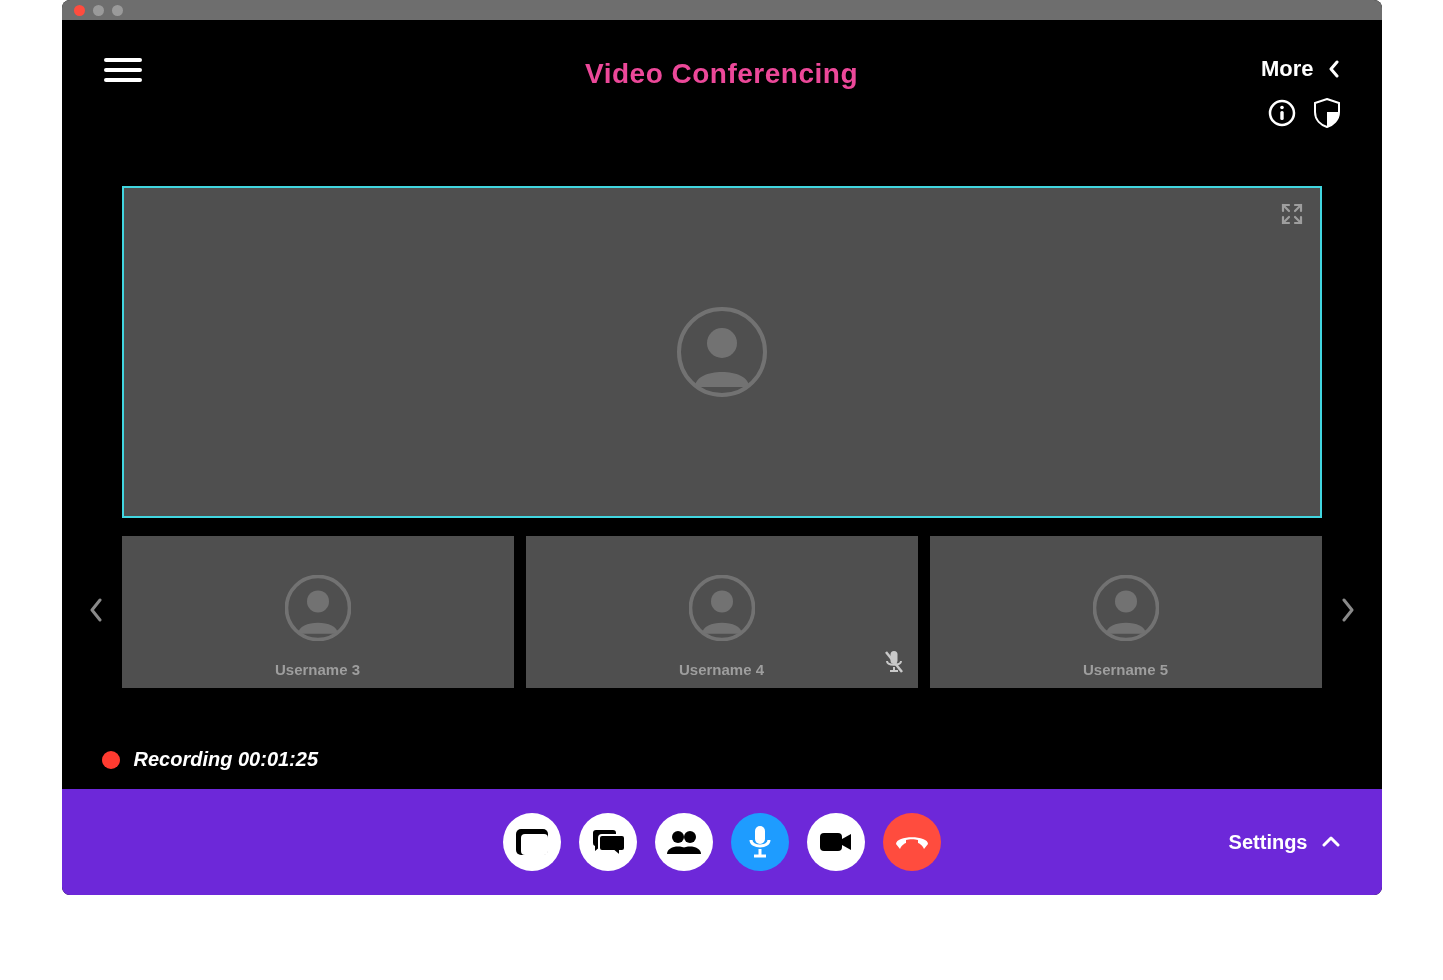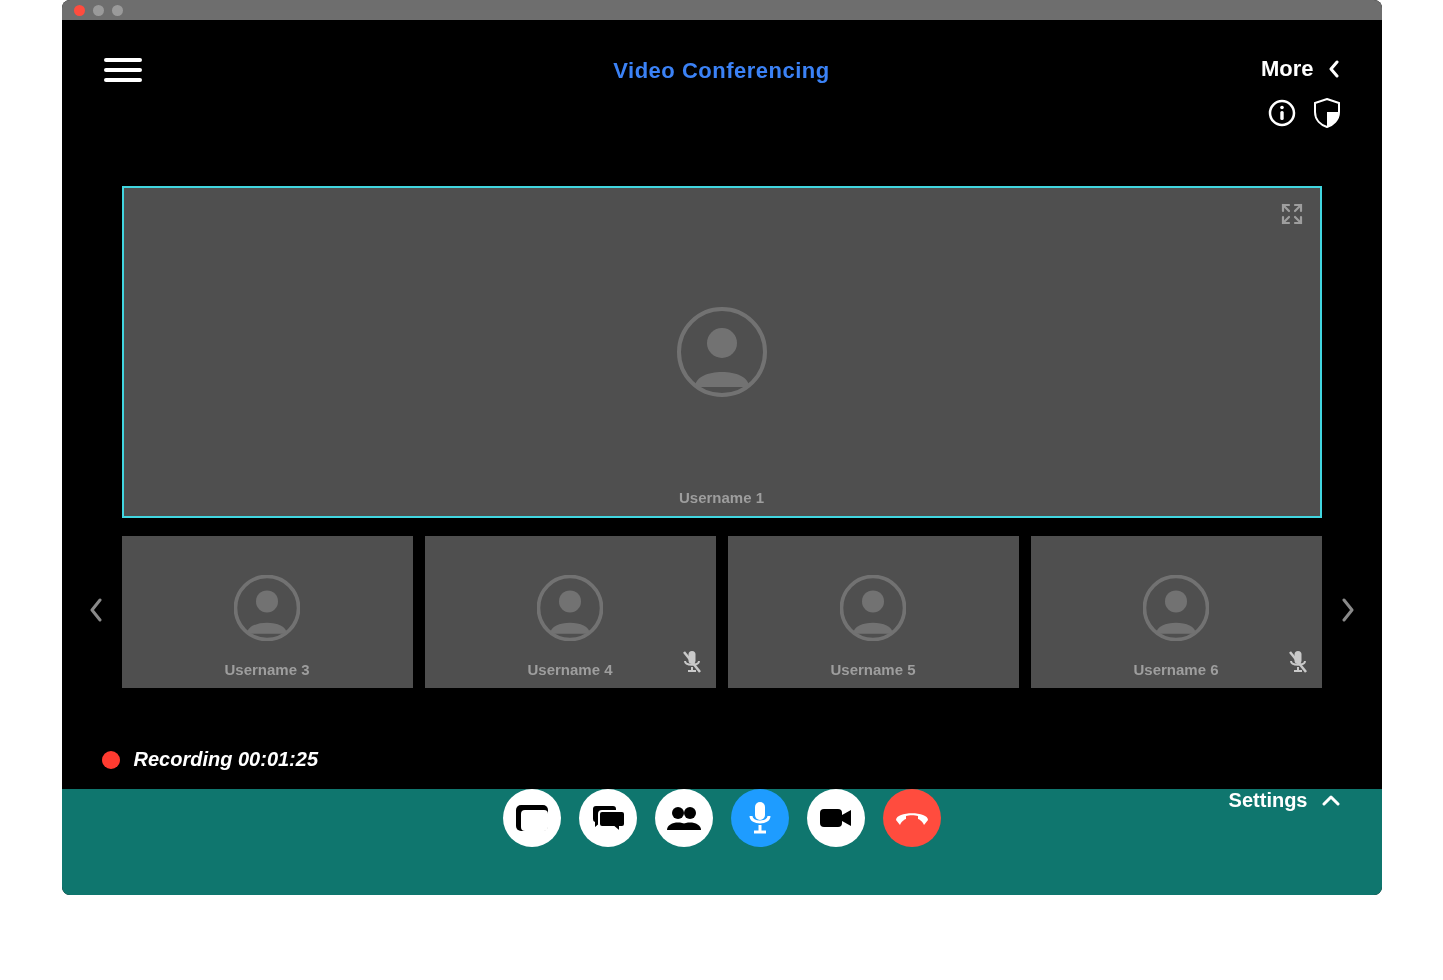--- a/index.html
+++ b/index.html
@@ -52,22 +52,22 @@
     display: block;
     height: 4px;
     background: #ffffff;
     border-radius: 2px;
   }
   .app-title {
     position: absolute;
     left: 50%;
     top: 38px;
     transform: translateX(-50%);
-    color: #3b82f6;
-    font-size: 22px;
+    color: #ec4899;
+    font-size: 28px;
     font-weight: 700;
     letter-spacing: 0.5px;
   }
   .more-group {
     position: absolute;
     right: 42px;
     top: 36px;
     display: flex;
     align-items: center;
     gap: 14px;
@@ -181,22 +181,23 @@
   }
   .rec-text {
     color: #ffffff;
     font-size: 20px;
     font-weight: 700;
     font-style: italic;
   }
 
   .footer {
     height: 106px;
-    background: #0f766e;
-    display: flex;
+    background: #6d28d9;
+    display: flex;
+    align-items: center;
     justify-content: center;
     position: relative;
   }
   .footer-buttons {
     display: flex;
     gap: 18px;
   }
   .circle-btn {
     width: 58px;
     height: 58px;
@@ -283,21 +284,20 @@
               <path d="M3 3 L9 9 M21 3 L15 9 M21 21 L15 15 M3 21 L9 15" stroke="#9e9e9e" stroke-width="2.2" stroke-linecap="round"></path>
             </svg>
         </span>
         <span class="avatar">
           <svg width="90" height="90" viewBox="0 0 90 90">
               <circle cx="45" cy="45" r="43" stroke="#8a8a8a" stroke-width="4" fill="none"></circle>
               <circle cx="45" cy="36" r="15" fill="#8a8a8a"></circle>
               <path d="M18 80 C18 60 72 60 72 80" fill="#8a8a8a"></path>
             </svg>
         </span>
-        <div class="username">Username 1</div>
       </div>
     </div>
 
     <div class="thumb-row-wrap">
       <span class="nav-arrow left">
         <svg width="16" height="24" viewBox="0 0 16 24">
             <path d="M12 2 L4 12 L12 22" stroke="#8a8a8a" stroke-width="3" fill="none" stroke-linecap="round" stroke-linejoin="round"></path>
           </svg>
       </span>
       <div class="thumb-row">
@@ -337,39 +337,20 @@
           <span class="avatar">
             <svg width="66" height="66" viewBox="0 0 90 90">
                 <circle cx="45" cy="45" r="43" stroke="#8a8a8a" stroke-width="5" fill="none"></circle>
                 <circle cx="45" cy="36" r="15" fill="#8a8a8a"></circle>
                 <path d="M18 80 C18 60 72 60 72 80" fill="#8a8a8a"></path>
               </svg>
           </span>
           <div class="username">Username 5</div>
         </div>
 
-        <div class="tile small">
-          <span class="avatar">
-            <svg width="66" height="66" viewBox="0 0 90 90">
-                <circle cx="45" cy="45" r="43" stroke="#8a8a8a" stroke-width="5" fill="none"></circle>
-                <circle cx="45" cy="36" r="15" fill="#8a8a8a"></circle>
-                <path d="M18 80 C18 60 72 60 72 80" fill="#8a8a8a"></path>
-              </svg>
-          </span>
-          <div class="username">Username 6</div>
-          <span class="muted">
-            <svg width="20" height="24" viewBox="0 0 20 24">
-                <rect x="6.5" y="1" width="7" height="13" rx="3.5" fill="#c9c9c9"></rect>
-                <path d="M3 11 C3 16 17 16 17 11" stroke="#c9c9c9" stroke-width="2" fill="none"></path>
-                <line x1="10" y1="17" x2="10" y2="21" stroke="#c9c9c9" stroke-width="2"></line>
-                <line x1="6" y1="21" x2="14" y2="21" stroke="#c9c9c9" stroke-width="2"></line>
-                <line x1="2" y1="2" x2="18" y2="22" stroke="#c9c9c9" stroke-width="2.5"></line>
-              </svg>
-          </span>
-        </div>
 
 
       </div>
       <span class="nav-arrow right">
         <svg width="16" height="24" viewBox="0 0 16 24">
             <path d="M4 2 L12 12 L4 22" stroke="#8a8a8a" stroke-width="3" fill="none" stroke-linecap="round" stroke-linejoin="round"></path>
           </svg>
       </span>
     </div>
 

